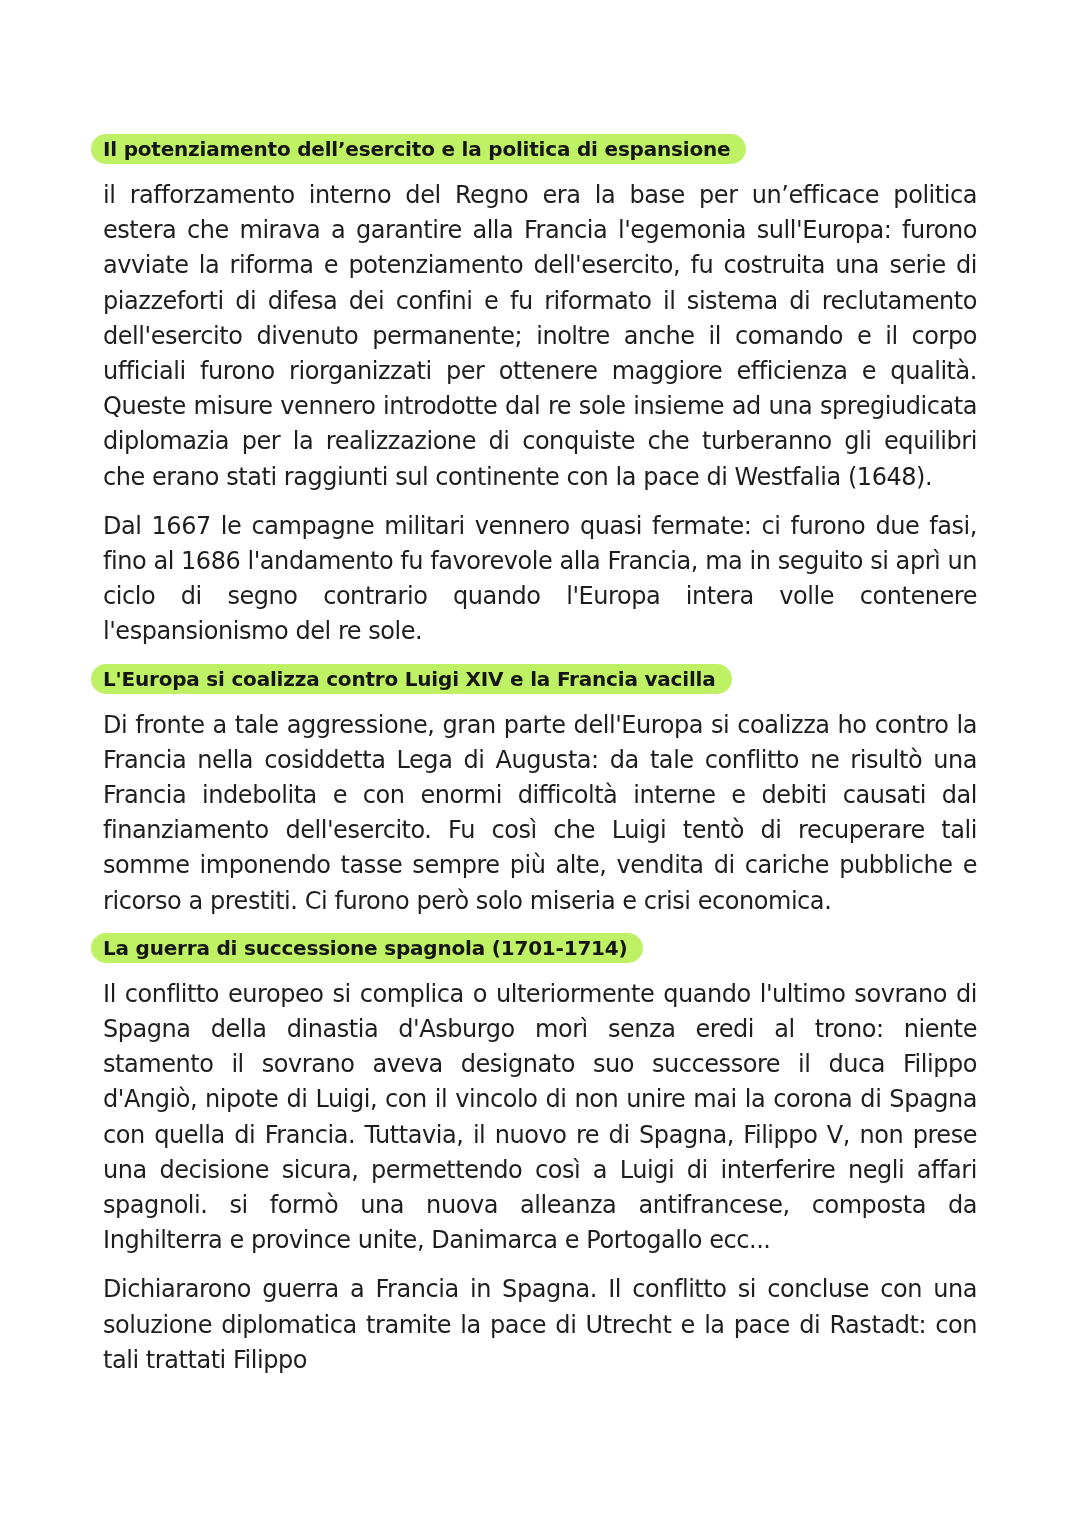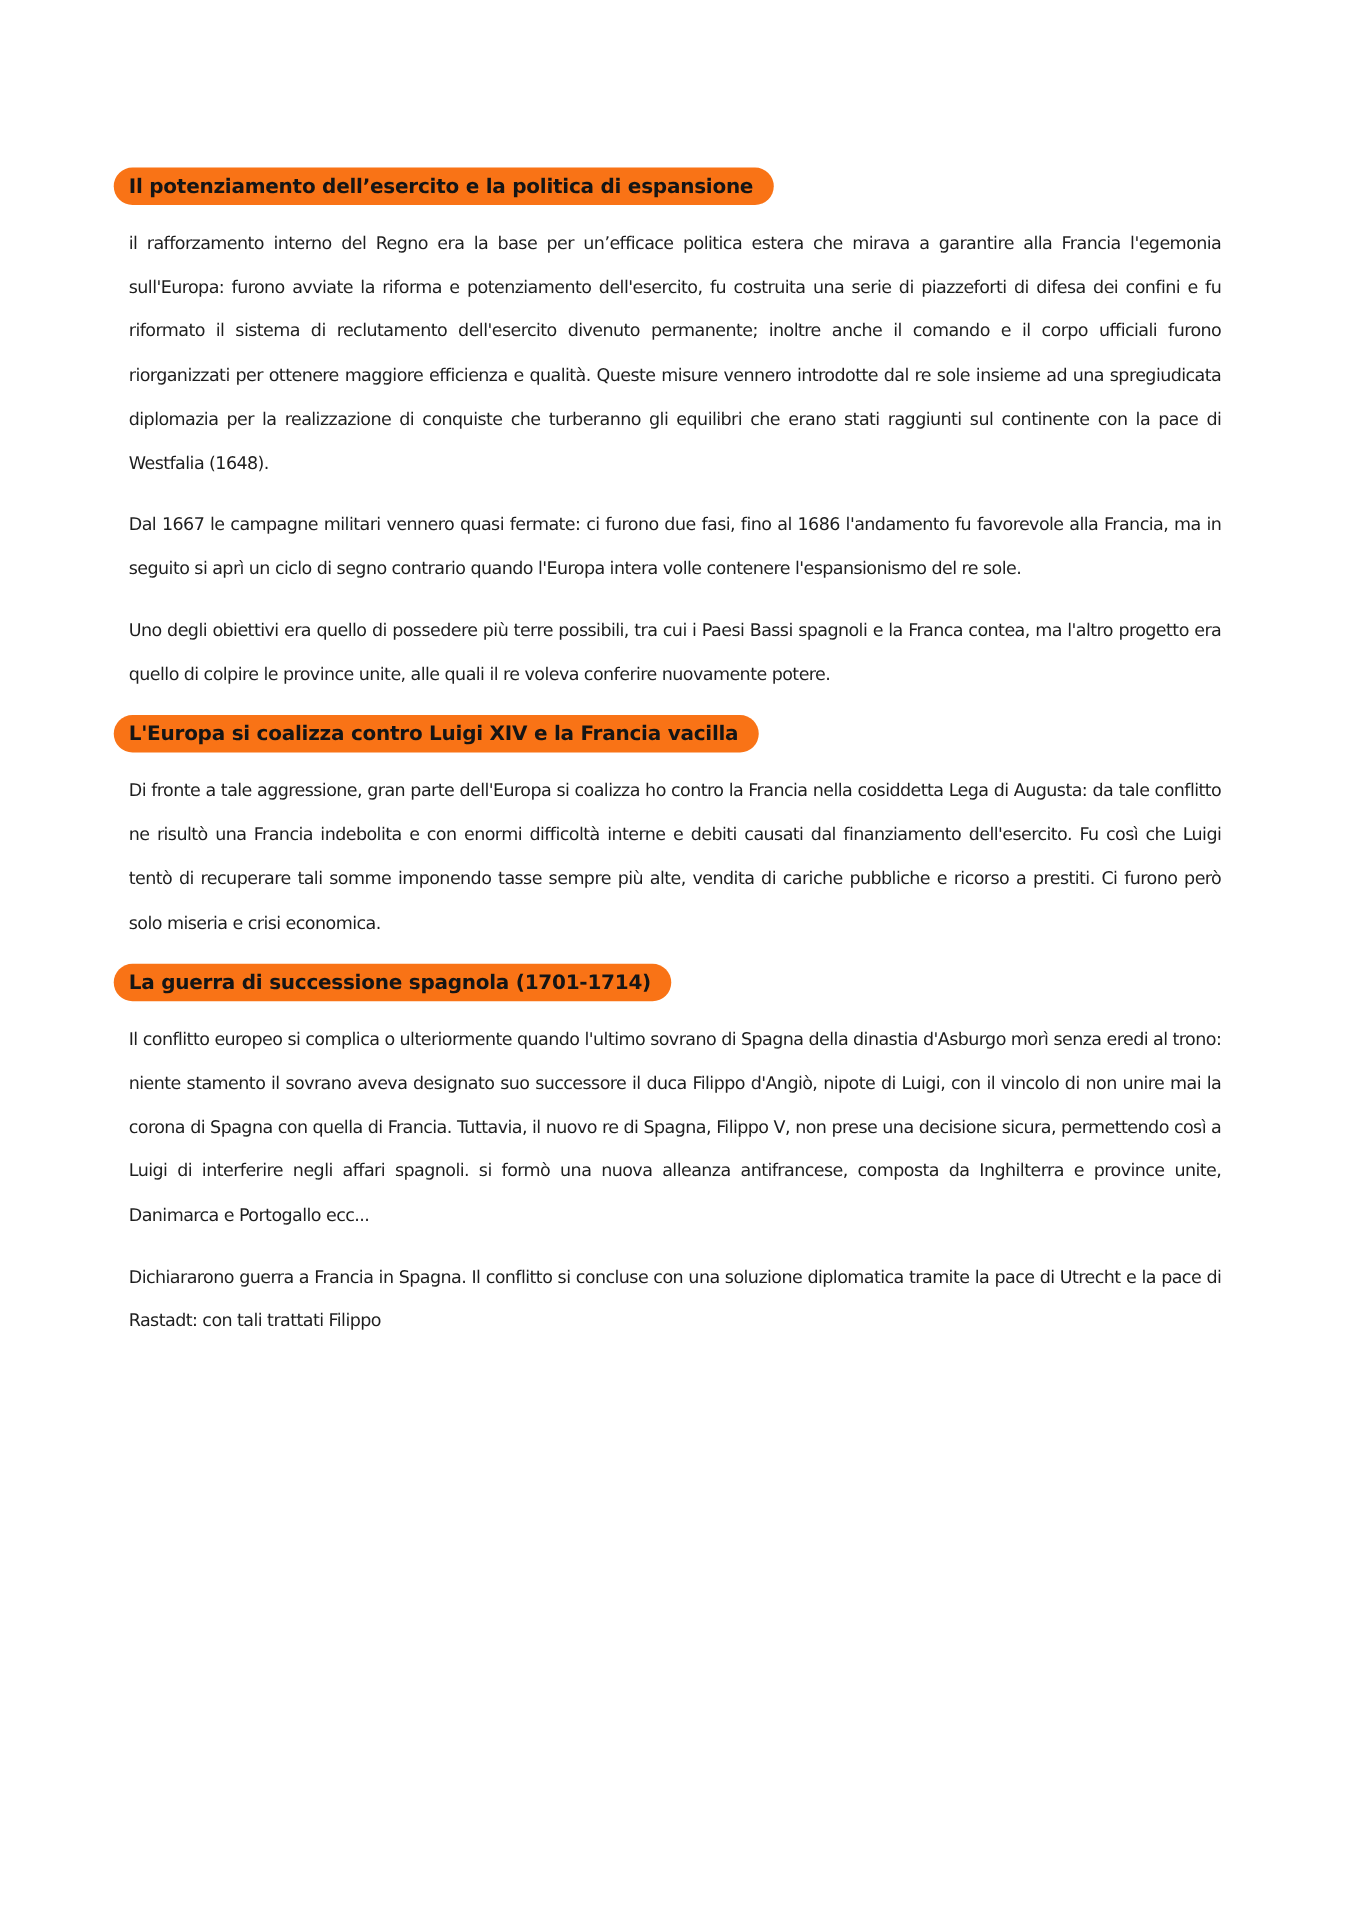--- a/index.html
+++ b/index.html
@@ -22,35 +22,35 @@
       width: 874px;
     }
     .heading-wrap {
       position: relative;
       margin-left: -12px;
       height: 30px;
       margin-bottom: 14px;
     }
     .heading {
       display: inline-block;
-      background: #f97316;
+      background: #bef264;
       border-radius: 15px;
       padding: 2px 16px 2px 12px;
       font-family: "DejaVu Sans", sans-serif;
-      font-size: 16px;
+      font-size: 20px;
       line-height: 26px;
       font-weight: 600;
       color: #151515;
       letter-spacing: -0.2px;
       white-space: nowrap;
     }
     .para {
       margin: 0 0 14px 0;
       font-family: "DejaVu Sans", sans-serif;
-      font-size: 14px;
+      font-size: 24px;
       line-height: 35.2px;
       text-align: justify;
       text-align-last: left;
       letter-spacing: -0.45px;
       word-spacing: 0px;
       color: #1e1e1e;
     }
     .para.last {
       margin-bottom: 12px;
     }
@@ -62,21 +62,20 @@
 
   <section>
     <div class="heading-wrap">
       <span class="heading">Il potenziamento dell’esercito e la politica di espansione</span>
     </div>
     <p class="para">il rafforzamento interno del Regno era la base per un’efficace politica estera che mirava a garantire alla Francia l'egemonia sull'Europa: furono avviate la riforma e potenziamento dell'esercito, fu costruita una serie di piazzeforti di difesa dei confini e fu riformato il sistema di reclutamento dell'esercito divenuto permanente; inoltre anche il comando e il corpo ufficiali furono riorganizzati per ottenere maggiore efficienza e qualità. Queste misure vennero introdotte dal re sole insieme ad una spregiudicata diplomazia per la realizzazione di conquiste che turberanno gli equilibri che erano stati raggiunti sul continente con la pace di Westfalia (1648).</p>
   </section>
 
   <section>
     <p class="para">Dal 1667 le campagne militari vennero quasi fermate: ci furono due fasi, fino al 1686 l'andamento fu favorevole alla Francia, ma in seguito si aprì un ciclo di segno contrario quando l'Europa intera volle contenere l'espansionismo del re sole.</p>
-    <p class="para">Uno degli obiettivi era quello di possedere più terre possibili, tra cui i Paesi Bassi spagnoli e la Franca contea, ma l'altro progetto era quello di colpire le province unite, alle quali il re voleva conferire nuovamente potere.</p>
   </section>
 
   <section>
     <div class="heading-wrap">
       <span class="heading">L'Europa si coalizza contro Luigi XIV e la Francia vacilla</span>
     </div>
     <p class="para">Di fronte a tale aggressione, gran parte dell'Europa si coalizza ho contro la Francia nella cosiddetta Lega di Augusta: da tale conflitto ne risultò una Francia indebolita e con enormi difficoltà interne e debiti causati dal finanziamento dell'esercito. Fu così che Luigi tentò di recuperare tali somme imponendo tasse sempre più alte, vendita di cariche pubbliche e ricorso a prestiti. Ci furono però solo miseria e crisi economica.</p>
   </section>
 
   <section>

